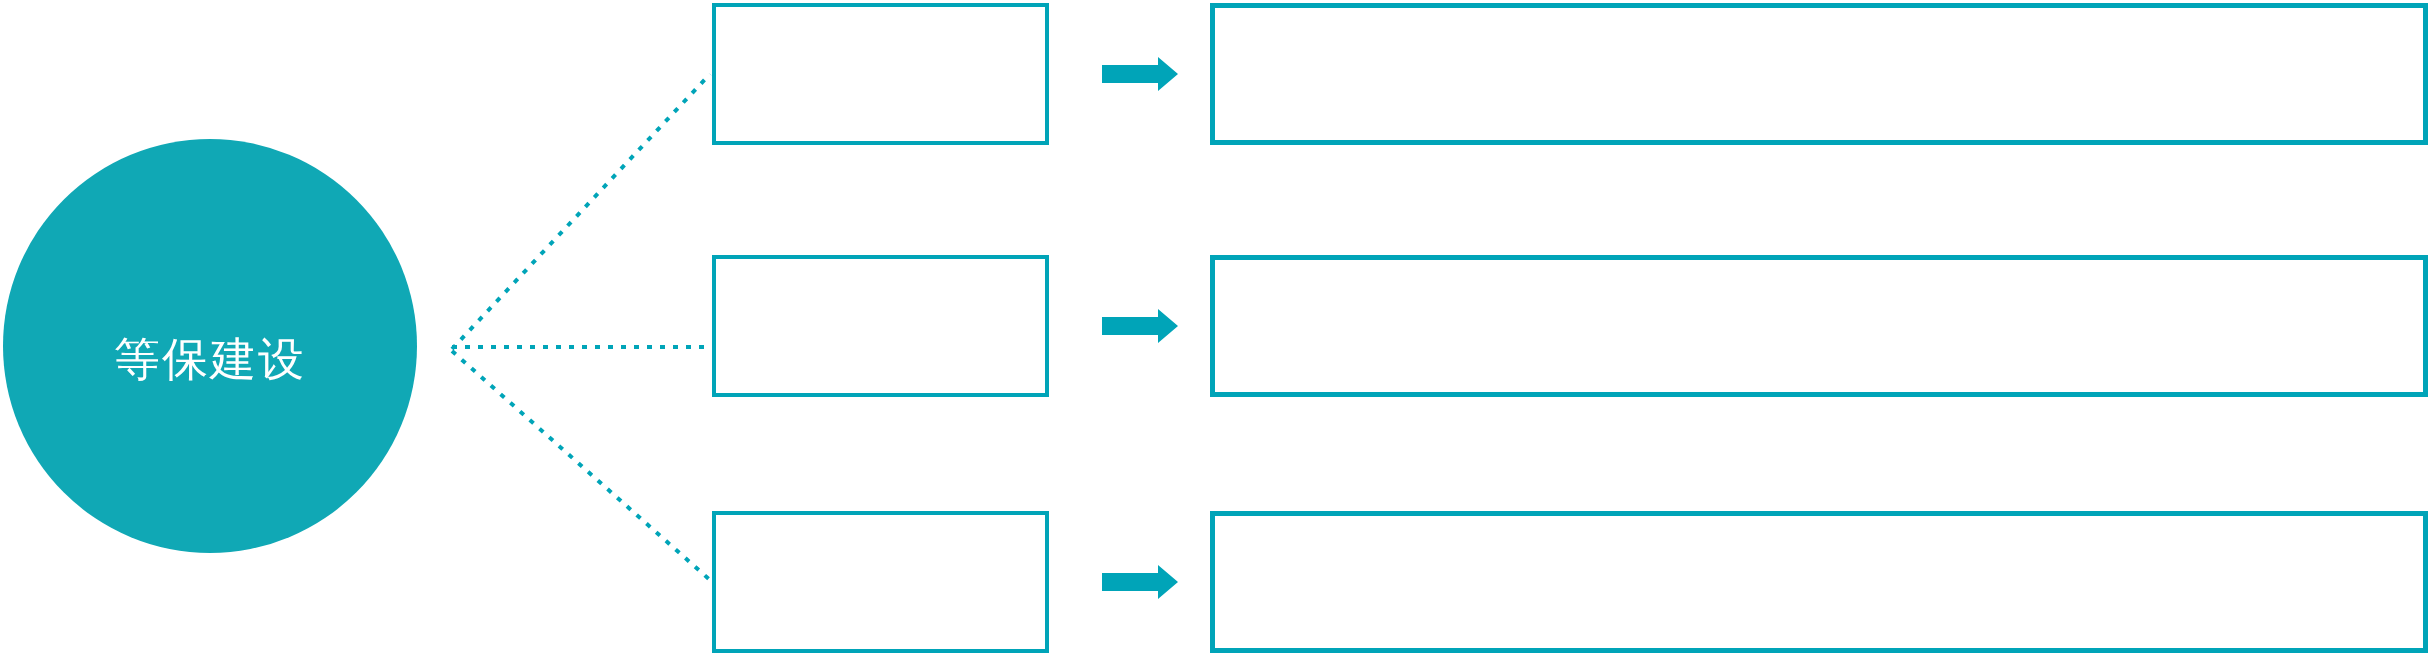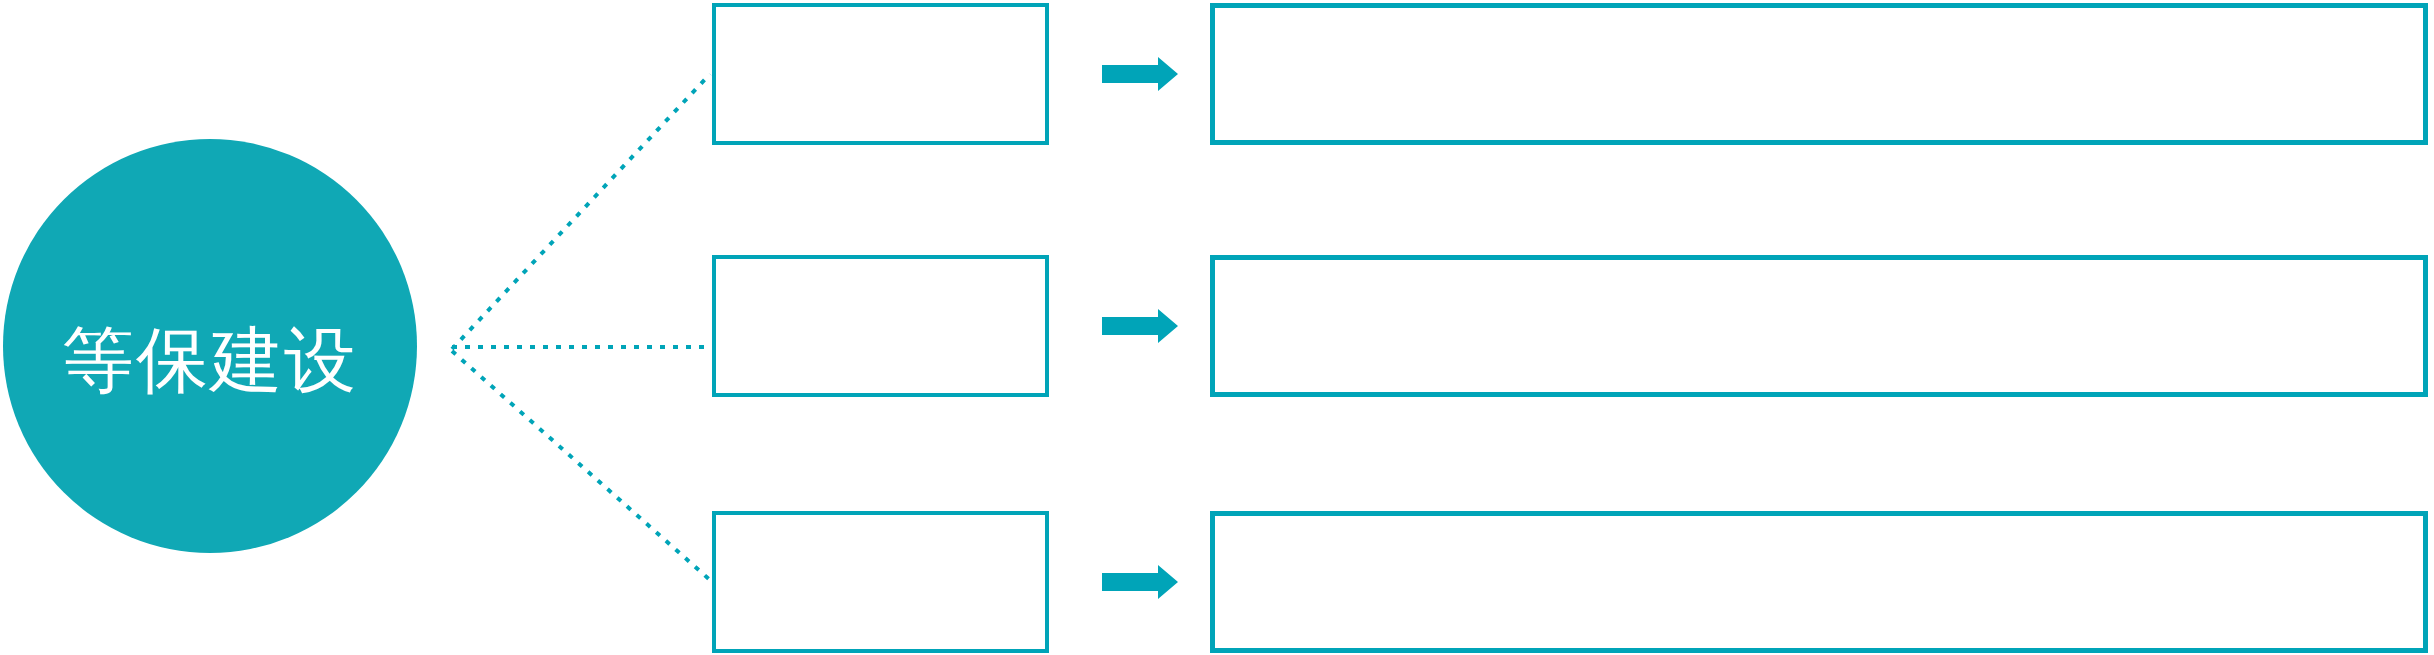--- a/index.html
+++ b/index.html
@@ -36,26 +36,27 @@
     width: 414px; height: 414px;
     border-radius: 50%;
     background: var(--circle-fill);
     display: flex;
     align-items: center;
     justify-content: center;
   }
   .circle-label {
     color: var(--label-text);
     font-weight: 300;
-    font-size: 72px;
+    font-size: 46px;
     line-height: 74px;
     letter-spacing: 2px;
     text-align: center;
     transform: translateY(14px);
     white-space: nowrap;
+    font-family: Liberation Serif, serif;
   }
   .circle-label .line { display: block; }
   .box {
     position: absolute;
     background: #ffffff;
   }
   .small-box {
     left: 712px;
     width: 337px;
     height: 142px;

